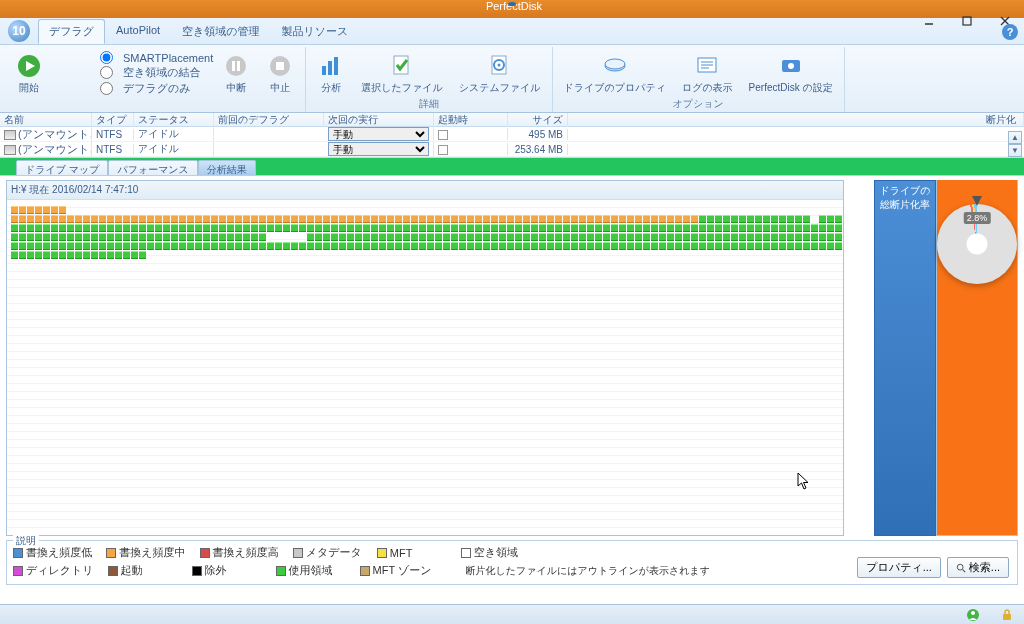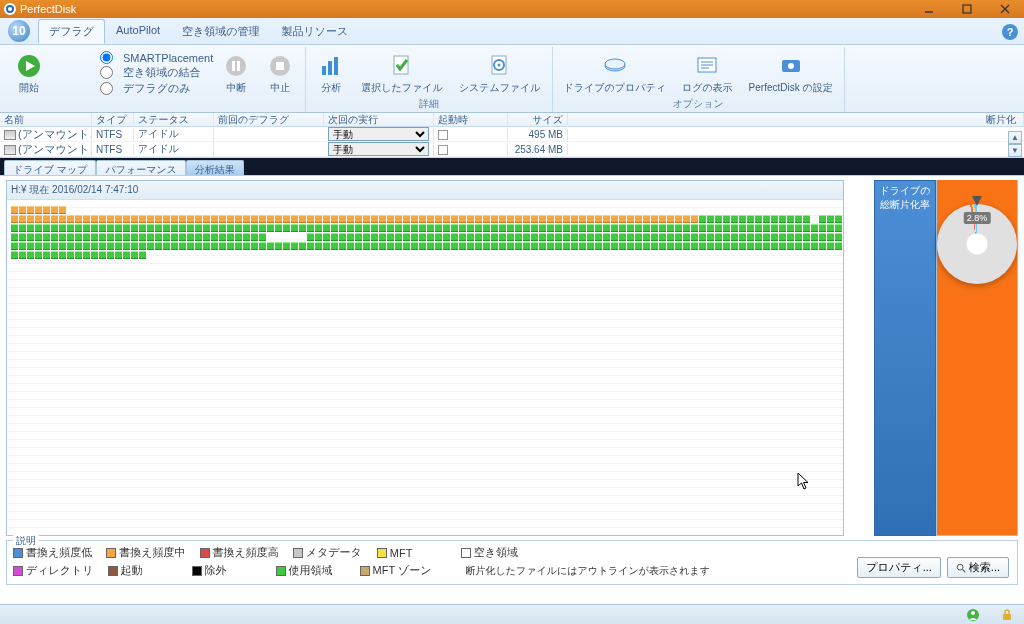--- a/index.html
+++ b/index.html
@@ -1,19 +1,19 @@
 <!DOCTYPE html>
 <html><head>
 <meta charset="utf-8">
 <style>
 * { margin: 0; padding: 0; box-sizing: border-box; font-family: "Meiryo UI", "MS PGothic", sans-serif; font-size: 11px; }
 body { background: #fff; width: 1024px; height: 624px; overflow: hidden; position: relative; }
 
 
-.titlebar { height: 18px; background: linear-gradient(#e88d2a, #d87820); display: flex; align-items: center; color: #fff; padding-left: 4px; }
+.titlebar { height: 18px; background: linear-gradient(#e88d2a, #d87820); display: flex; align-items: center; color: #fff; padding-left: 4px; flex-direction: column; }
 .titlebar .logo-pd { width: 12px; height: 12px; background:#fff; border-radius:50%; margin-right:4px; display:inline-block; position:relative; }
 .titlebar .logo-pd:after{content:"";position:absolute;inset:2px;border:2px solid #2a6bb3;border-radius:50%;}
 .titlebar .win-btns { margin-left: auto; display: flex; }
 .titlebar .win-btn { width: 38px; height: 18px; display:flex; align-items:center; justify-content:center; color:#222; }
 .titlebar .win-btn svg { width:10px; height:10px; }
 
 
 .ribbon-header { height: 27px; background: linear-gradient(#eaf3fb,#dfeefb); border-bottom: 1px solid #b8cfe5; display:flex; align-items:flex-end; padding-left:2px; }
 .app-logo-big { width: 34px; height: 27px; display:flex; align-items:center; justify-content:center; }
 .app-logo-big .circle{ width:22px;height:22px;border-radius:50%;background:radial-gradient(circle at 35% 35%,#b9dcff,#3d7fc1);display:flex;align-items:center;justify-content:center;color:#fff;font-weight:bold;font-size:12px;}
@@ -41,21 +41,21 @@
 .gc { padding:0 4px; border-right:1px solid #dbe7f2; color:#3a5d8a; font-size:10px; white-space:nowrap; overflow:hidden; }
 .gc.name{width:92px}.gc.type{width:42px}.gc.status{width:80px}.gc.last{width:110px}
 .gc.next{width:110px}.gc.boot{width:74px}.gc.size{width:60px;text-align:right}.gc.frag{flex:1;text-align:right;padding-right:7px}
 .gc .cb{width:10px;height:10px;border:1px solid #999;display:inline-block;vertical-align:middle;background:#fff}
 .gc select{width:100%;font-size:10px;border:1px solid #7a9ec6;height:14px}
 .drive-ico{width:12px;height:10px;display:inline-block;background:linear-gradient(#ccc,#eee);border:1px solid #888;margin-right:2px;vertical-align:middle}
 .scroll-btns{position:absolute;right:2px;top:131px;width:14px;}
 .scroll-btns .sb{width:14px;height:13px;border:1px solid #9cb8d2;background:linear-gradient(#f3f8fd,#dfecf7);display:flex;align-items:center;justify-content:center;color:#4a6a90;font-size:8px}
 
 
-.subtabs { height:18px; display:flex; padding-left:4px; background:#0f172a; gap:0; border-bottom:1px solid #b8cfe5;}
+.subtabs { height:18px; display:flex; padding-left:16px; background:#22c55e; gap:0; border-bottom:1px solid #b8cfe5;}
 .subtab { padding:2px 8px; border:1px solid #a8c3dd; border-bottom:none; background:linear-gradient(#f3f8fd,#e4eff9); color:#3a5d8a; font-size:10px; cursor:pointer; margin-top:2px; border-radius:2px 2px 0 0;}
 .subtab.active{ background:linear-gradient(#cde4f7,#a9cdee); }
 
 
 .content { display:flex; padding:4px 6px 0; height:360px; gap:6px; }
 .map-pane { flex:1; border:1px solid #a8c3dd; display:flex; flex-direction:column; }
 .map-title { background:linear-gradient(#f0f6fb,#e0ecf6); padding:2px 4px; color:#3a5d8a; font-size:10px; border-bottom:1px solid #cde0f0;}
 .map-body { flex:1; background: repeating-linear-gradient(#fff 0 7px,#f0f4f8 7px 8px), repeating-linear-gradient(90deg,#fff 0 7px,#f0f4f8 7px 8px); position:relative; overflow:hidden;}
 .map-canvas{position:absolute;top:6px;left:4px;display:flex;flex-direction:column;gap:1px;}
 .map-row{display:flex;gap:1px;height:8px;}

